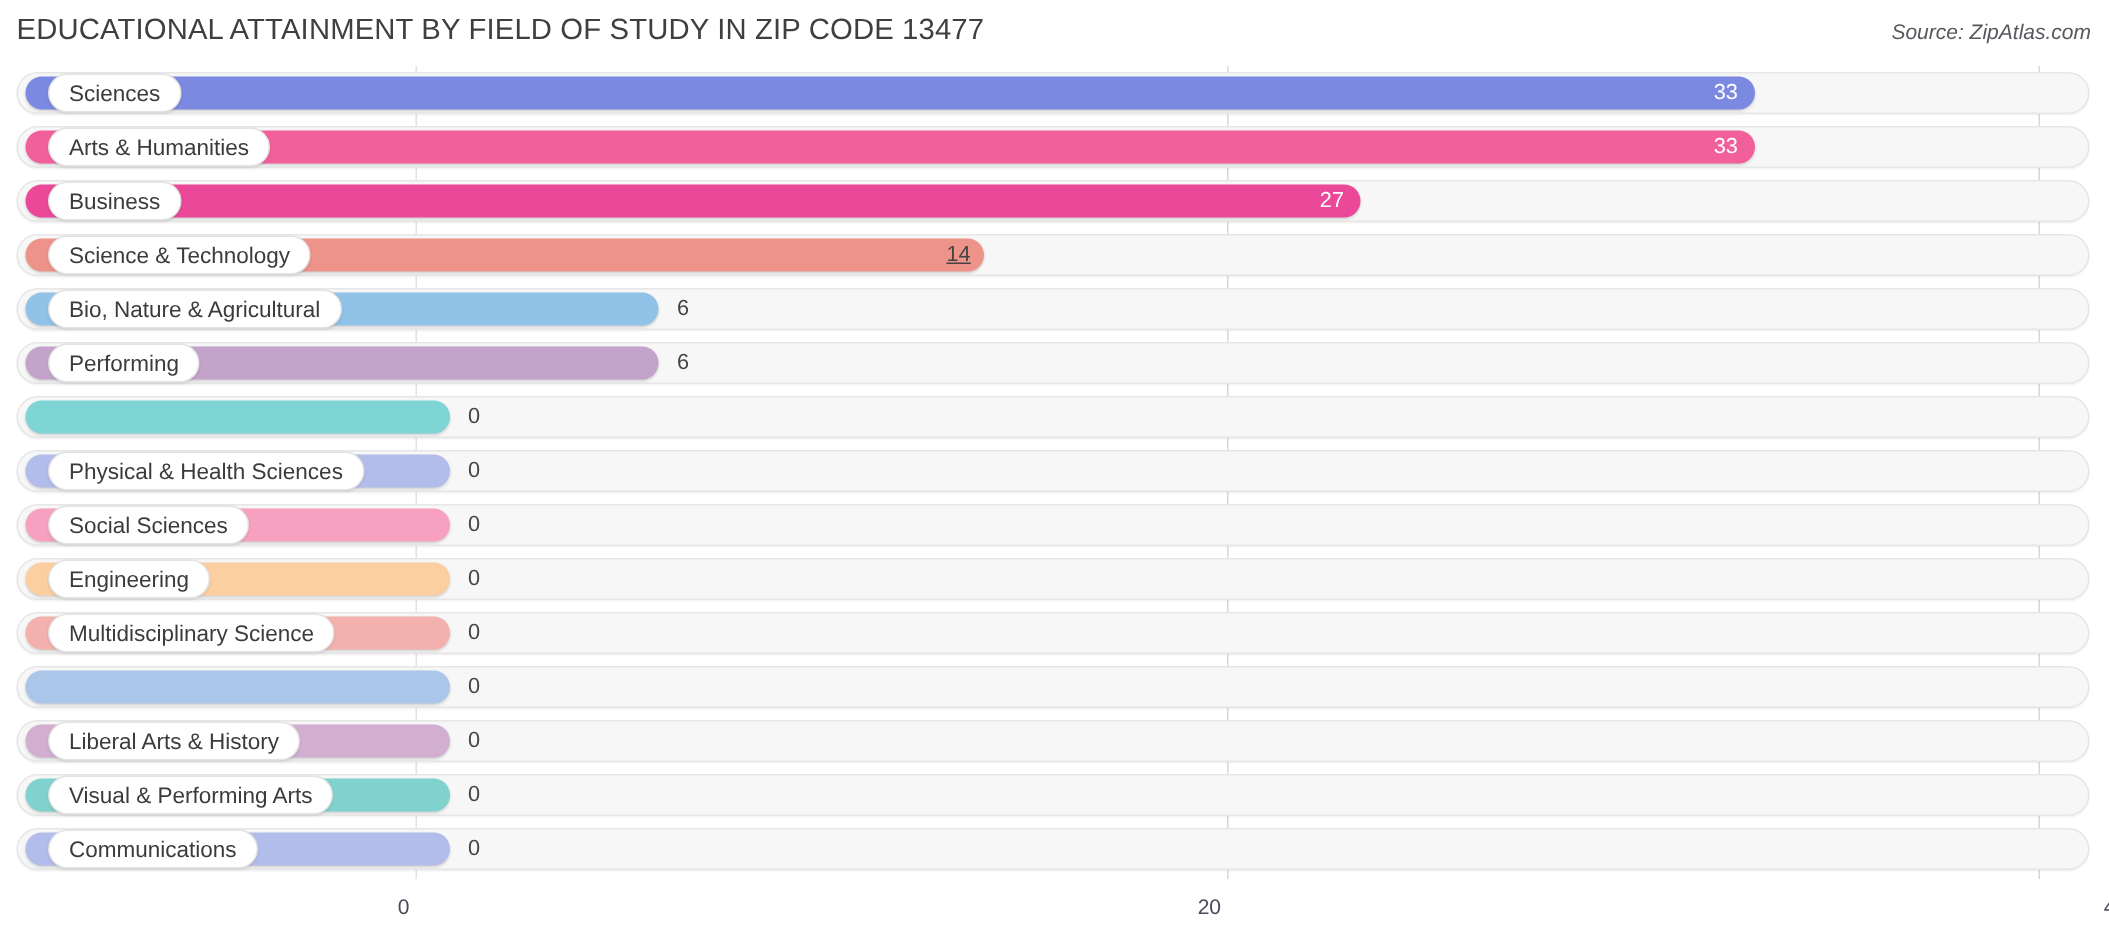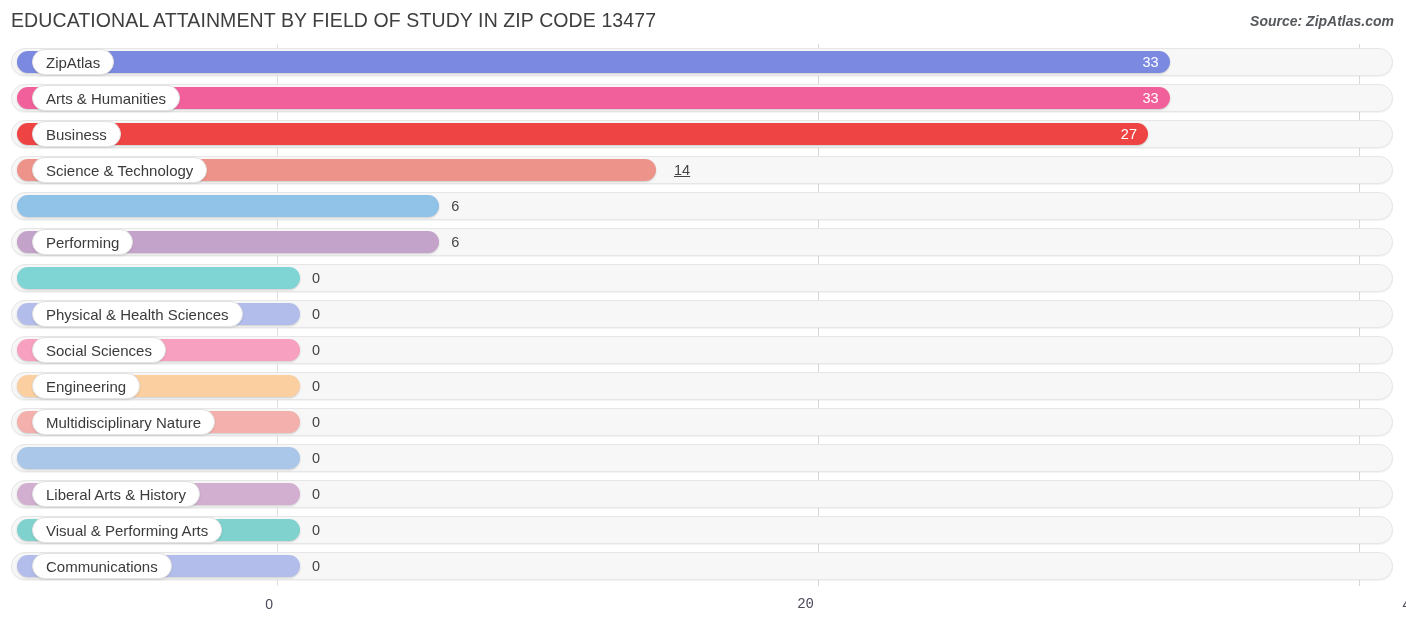--- a/index.html
+++ b/index.html
@@ -31,21 +31,21 @@
     letter-spacing: 0.1px;
     color: #3f3f3f;
     white-space: nowrap;
   }
   .chart-source {
     position: absolute;
     right: 12px;
     top: 13px;
     font-size: 14px;
     font-style: italic;
-    font-weight: bold;
+    font-weight: normal;
     color: #55585c;
     white-space: nowrap;
   }
 
   
   .plot {
     position: absolute;
     left: 0;
     top: 44px;
     width: 1406px;
@@ -151,46 +151,47 @@
 
 <div class="plot" id="plot">
     <div class="gridline edge" style="left: 277px;"></div>
     <div class="gridline" style="left: 818px;"></div>
     <div class="gridline" style="left: 1359px;"></div>
     <div class="row" style="top: 0px;">
       <div class="track"></div>
       <div class="bar" style="width: 1152.65px; background: rgb(123, 138, 224);">
         <span class="bar-value-in">33</span>
       </div>
-      <div class="cat-pill">ZipAtlas</div>
+      <div class="cat-pill">Sciences</div>
     </div>
     <div class="row" style="top: 36px;">
       <div class="track"></div>
       <div class="bar" style="width: 1152.65px; background: rgb(242, 96, 155);">
         <span class="bar-value-in">33</span>
       </div>
       <div class="cat-pill">Arts &amp; Humanities</div>
     </div>
     <div class="row" style="top: 72px;">
       <div class="track"></div>
-      <div class="bar" style="width: 1131px; background: #ef4444;">
+      <div class="bar" style="width: 890px; background: #ec4899;">
         <span class="bar-value-in">27</span>
       </div>
       <div class="cat-pill">Business</div>
     </div>
     <div class="row" style="top: 108px;">
       <div class="track"></div>
       <div class="bar" style="width: 638.7px; background: rgb(237, 147, 137);"></div>
-      <div class="bar-value-out" style="left: 674px; text-decoration: underline;">14</div>
+      <div class="bar-value-out" style="left: 631px; text-decoration: underline;">14</div>
       <div class="cat-pill">Science &amp; Technology</div>
     </div>
     <div class="row" style="top: 144px;">
       <div class="track"></div>
       <div class="bar" style="width: 422.3px; background: rgb(145, 194, 232);"></div>
       <div class="bar-value-out" style="left: 451.3px;">6</div>
+      <div class="cat-pill">Bio, Nature &amp; Agricultural</div>
     </div>
     <div class="row" style="top: 180px;">
       <div class="track"></div>
       <div class="bar" style="width: 422.3px; background: rgb(196, 163, 203);"></div>
       <div class="bar-value-out" style="left: 451.3px;">6</div>
       <div class="cat-pill">Performing</div>
     </div>
     <div class="row" style="top: 216px;">
       <div class="track"></div>
       <div class="bar" style="width: 283px; background: rgb(127, 212, 212);"></div>
@@ -211,21 +212,21 @@
     <div class="row" style="top: 324px;">
       <div class="track"></div>
       <div class="bar" style="width: 283px; background: rgb(252, 207, 160);"></div>
       <div class="bar-value-out" style="left: 312px;">0</div>
       <div class="cat-pill">Engineering</div>
     </div>
     <div class="row" style="top: 360px;">
       <div class="track"></div>
       <div class="bar" style="width: 283px; background: rgb(243, 176, 172);"></div>
       <div class="bar-value-out" style="left: 312px;">0</div>
-      <div class="cat-pill">Multidisciplinary Nature</div>
+      <div class="cat-pill">Multidisciplinary Science</div>
     </div>
     <div class="row" style="top: 396px;">
       <div class="track"></div>
       <div class="bar" style="width: 283px; background: rgb(170, 199, 234);"></div>
       <div class="bar-value-out" style="left: 312px;">0</div>
     </div>
     <div class="row" style="top: 432px;">
       <div class="track"></div>
       <div class="bar" style="width: 283px; background: rgb(210, 174, 208);"></div>
       <div class="bar-value-out" style="left: 312px;">0</div>
@@ -240,15 +241,15 @@
     <div class="row" style="top: 504px;">
       <div class="track"></div>
       <div class="bar" style="width: 283px; background: rgb(179, 189, 235);"></div>
       <div class="bar-value-out" style="left: 312px;">0</div>
       <div class="cat-pill">Communications</div>
     </div>
   </div>
 
 <div class="xaxis" id="xaxis">
     <div class="xtick" style="left: 277px;">0</div>
-    <div class="xtick" style="left: 818px; font-family: Liberation Mono, monospace;">20</div>
+    <div class="xtick" style="left: 818px;">20</div>
     <div class="xtick" style="left: 1402px; margin-left: 20px;">40</div>
   </div>
 
 </body></html>

